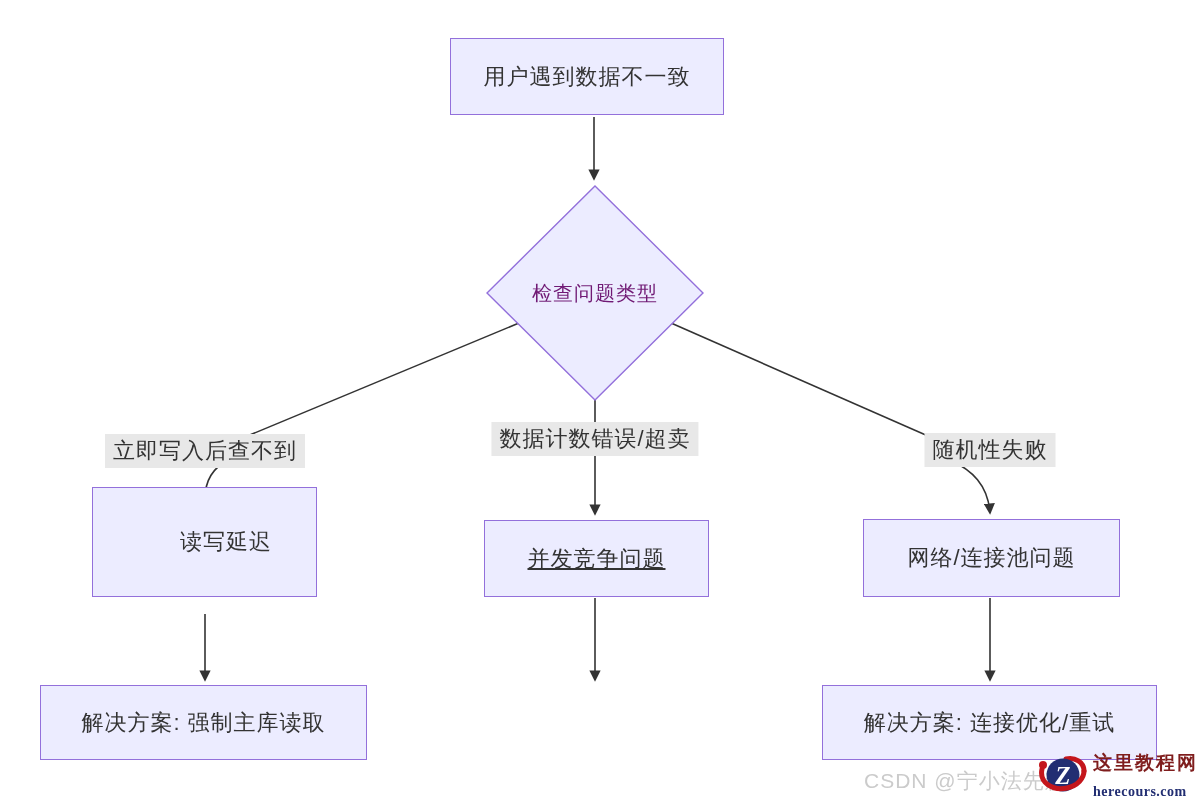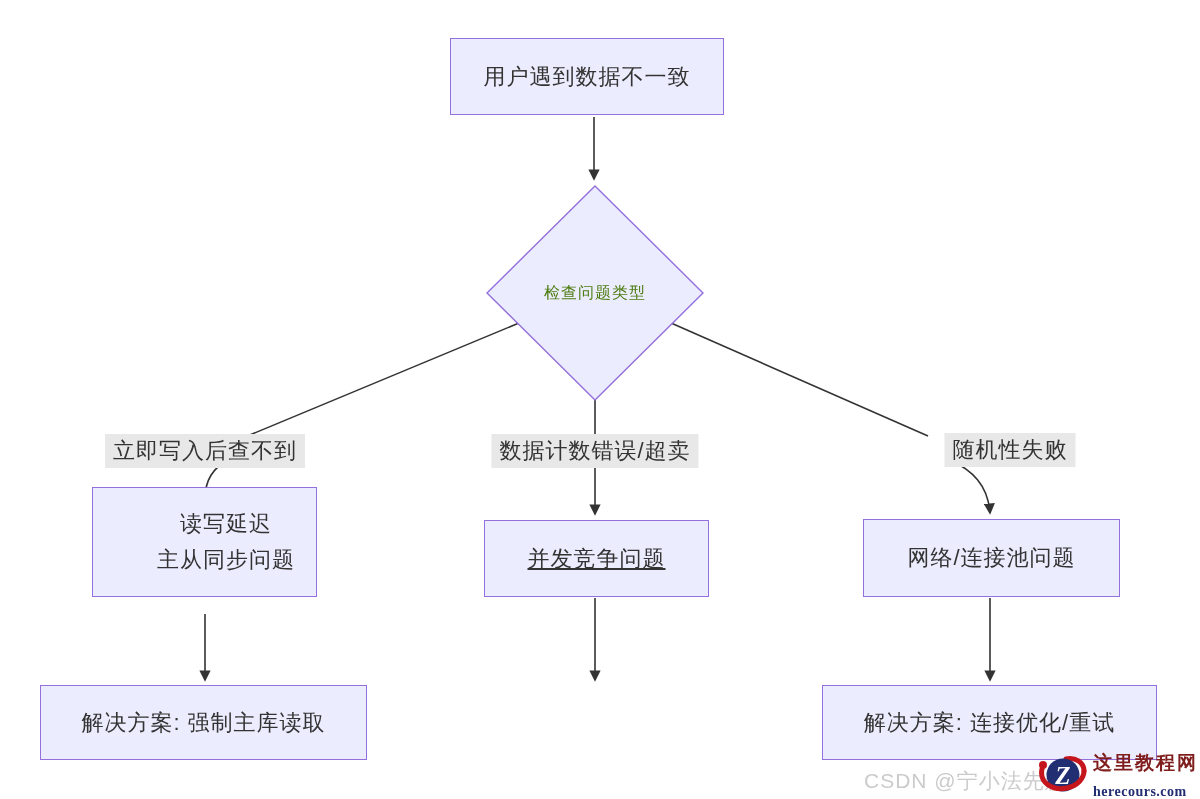--- a/index.html
+++ b/index.html
@@ -10,21 +10,21 @@
   #edges{position:absolute;left:0;top:0;width:1200px;height:799px;}
   .node{
     position:absolute;box-sizing:border-box;
     background:#ECECFF;border:1.5px solid #9370DB;
     color:#333333;font-size:22px;letter-spacing:1px;
     display:flex;flex-direction:column;align-items:center;justify-content:center;
     text-align:center;line-height:36px;white-space:nowrap;
   }
   .diamond-label{
     position:absolute;transform:translate(-50%,-50%);
-    color:#4d7c0f;font-size:16px;letter-spacing:1px;white-space:nowrap;
+    color:#701a75;font-size:20px;letter-spacing:1px;white-space:nowrap;
   }
   .edge-label{
     position:absolute;transform:translate(-50%,-50%);
     background:#e8e8e8;padding:2px 8px;
     color:#333333;font-size:22px;letter-spacing:1px;white-space:nowrap;
   }
   .watermark-text{
     position:absolute;left:864px;top:767px;
     color:#cbcbcb;font-size:21px;letter-spacing:1px;white-space:nowrap;
   }
@@ -72,43 +72,42 @@
   </svg>
 
   <div class="node" style="left:450px;top:38px;width:274px;height:77px;">
     <span>用户遇到数据不一致</span>
   </div>
 
   <div class="diamond-label" style="left:595px;top:293px;">检查问题类型</div>
 
   <div class="node" style="left:92px;top:487px;width:225px;height:110px;padding-left:43px;">
     <span>读写延迟</span>
-    <span>主从同步问题</span>
   </div>
 
   <div class="node" style="left:484px;top:520px;width:225px;height:77px;text-decoration:underline;">
     <span>并发竞争问题</span>
   </div>
 
   <div class="node" style="left:863px;top:519px;width:257px;height:78px;align-items:center;">
     <span>网络/连接池问题</span>
   </div>
 
   <div class="node" style="left:40px;top:685px;width:327px;height:75px;">
     <span>解决方案: 强制主库读取</span>
   </div>
 
 
   <div class="node" style="left:822px;top:685px;width:335px;height:75px;">
     <span>解决方案: 连接优化/重试</span>
   </div>
 
   <div class="edge-label" style="left:205px;top:451px;">立即写入后查不到</div>
-  <div class="edge-label" style="left:595px;top:451px;">数据计数错误/超卖</div>
-  <div class="edge-label" style="left:990px;top:450px;margin-left:20px;">随机性失败</div>
+  <div class="edge-label" style="left:595px;top:439px;">数据计数错误/超卖</div>
+  <div class="edge-label" style="left:990px;top:450px;">随机性失败</div>
 
   <div class="watermark-text">CSDN @宁小法先森</div>
 
   <div class="logo">
     <svg width="50" height="46" viewBox="0 0 50 46">
 
       <path d="M46,18 C46,9 37,4 28,6" fill="none" stroke="#c4161c" stroke-width="5" stroke-linecap="round"></path>
 
       <circle cx="25" cy="22" r="16.5" fill="#222e72"></circle>
 

